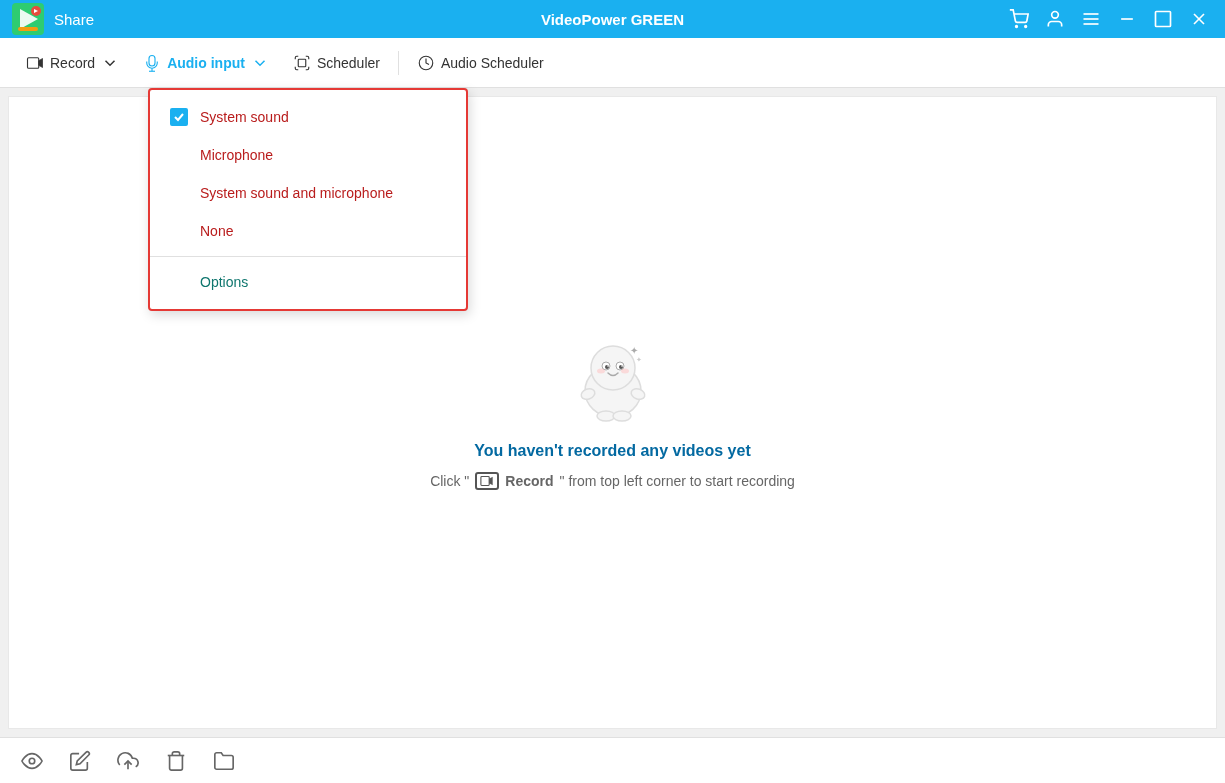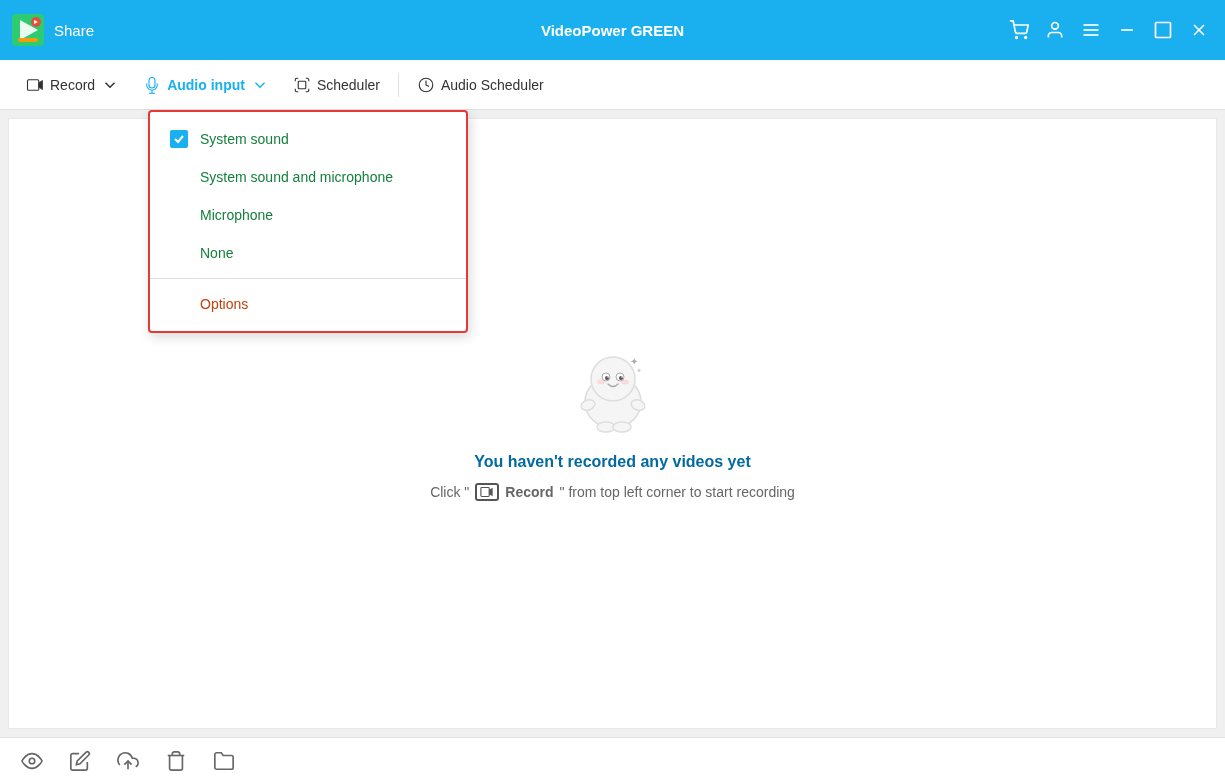--- a/index.html
+++ b/index.html
@@ -1,21 +1,21 @@
 <!DOCTYPE html>
 <html><head>
   <meta charset="utf-8">
   <style>
     * { margin: 0; padding: 0; box-sizing: border-box; }
     body { width: 1225px; height: 783px; font-family: 'Segoe UI', Arial, sans-serif; overflow: hidden; background: #f0f0f0; }
 
     
     .titlebar {
       width: 100%;
-      height: 60px;
+      height: 38px;
       background: #1ab0f0;
       display: flex;
       align-items: center;
       justify-content: space-between;
       padding: 4px 12px;
     }
     .titlebar-left {
       display: flex;
       align-items: center;
       gap: 10px;
@@ -96,42 +96,42 @@
       min-width: 320px;
       box-shadow: 2px 4px 12px rgba(0,0,0,0.15);
       padding: 8px 0;
     }
     .dropdown-item {
       display: flex;
       align-items: center;
       padding: 10px 20px;
       cursor: pointer;
       font-size: 14px;
-      color: #15803d;
+      color: #b91c1c;
       gap: 12px;
     }
     .dropdown-item.checked { }
     .dropdown-item .check-box {
       width: 18px;
       height: 18px;
       border: 2px solid #1ab0f0;
       background: #1ab0f0;
       display: flex;
       align-items: center;
       justify-content: center;
       border-radius: 2px;
       flex-shrink: 0;
     }
     .dropdown-item .check-empty {
       width: 18px;
       height: 18px;
       flex-shrink: 0;
     }
     .dropdown-divider { height: 1px; background: #e0e0e0; margin: 6px 0; }
-    .dropdown-item.options-item { color: #c2410c; }
+    .dropdown-item.options-item { color: #0f766e; }
 
     .content-area {
       flex: 1;
       background: white;
       margin: 8px;
       display: flex;
       flex-direction: column;
       align-items: center;
       justify-content: center;
       border: 1px solid #e8e8e8;
@@ -312,26 +312,26 @@
           <div class="check-box">
             <svg width="12" height="12" viewBox="0 0 12 12" fill="none" stroke="white" stroke-width="2">
               <polyline points="2,6 5,9 10,3"></polyline>
             </svg>
           </div>
           <span>System sound</span>
         </div>
 
         <div class="dropdown-item">
           <div class="check-empty"></div>
-          <span>System sound and microphone</span>
+          <span>Microphone</span>
         </div>
 
         <div class="dropdown-item">
           <div class="check-empty"></div>
-          <span>Microphone</span>
+          <span>System sound and microphone</span>
         </div>
 
         <div class="dropdown-item">
           <div class="check-empty"></div>
           <span>None</span>
         </div>
         <div class="dropdown-divider"></div>
 
         <div class="dropdown-item options-item">
           <div class="check-empty"></div>

